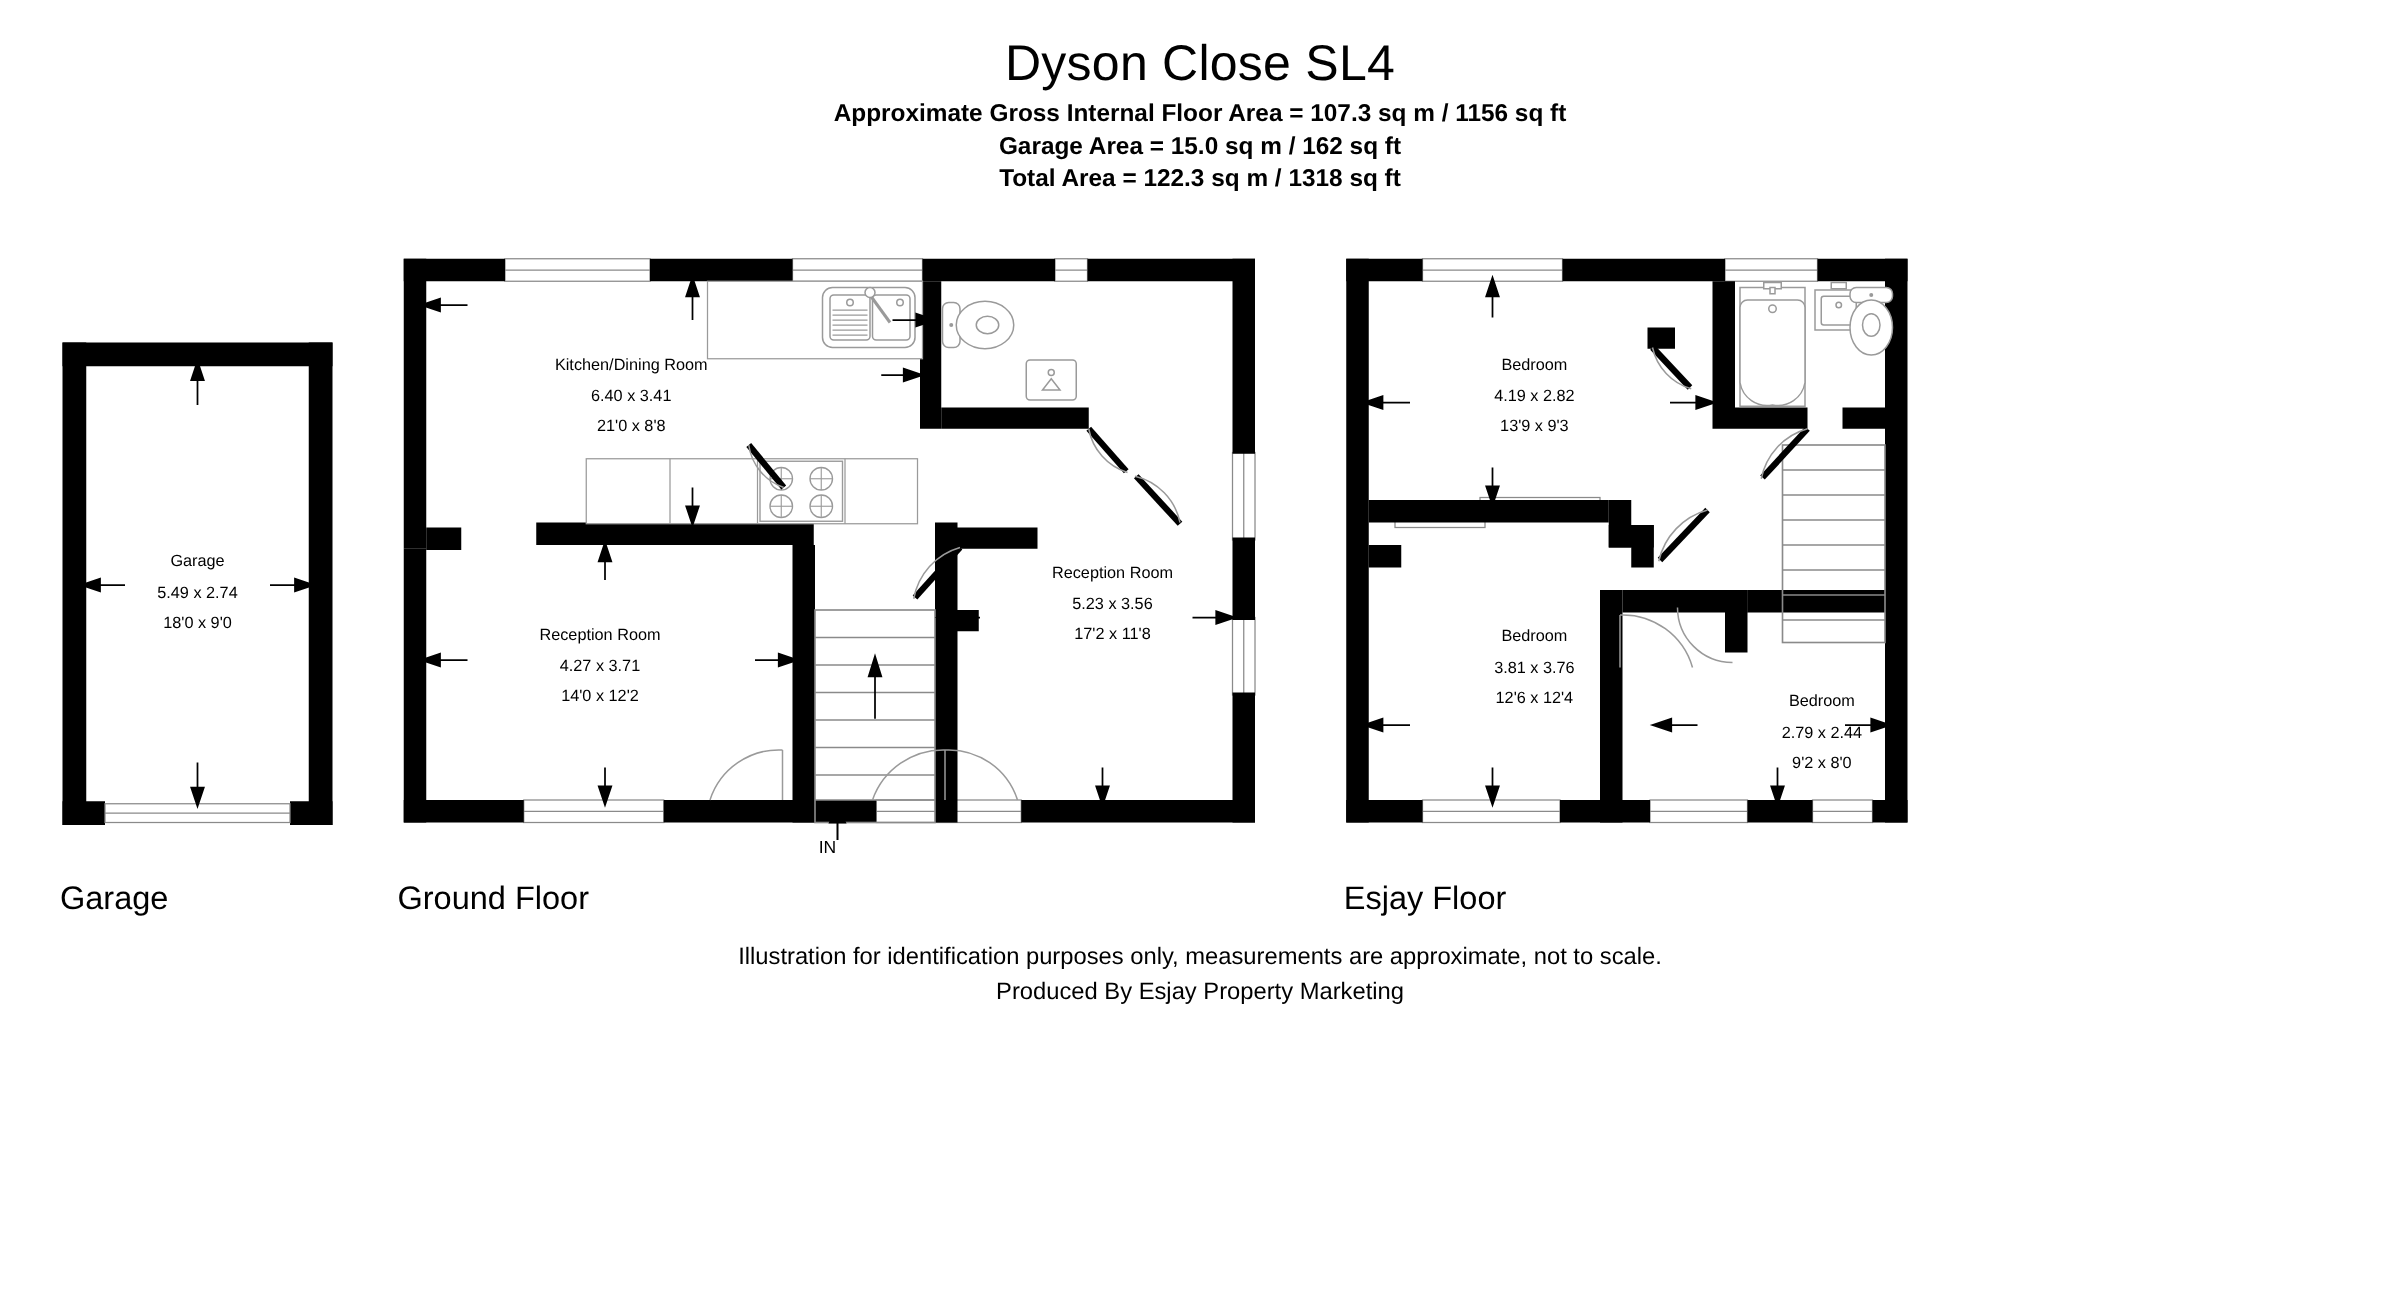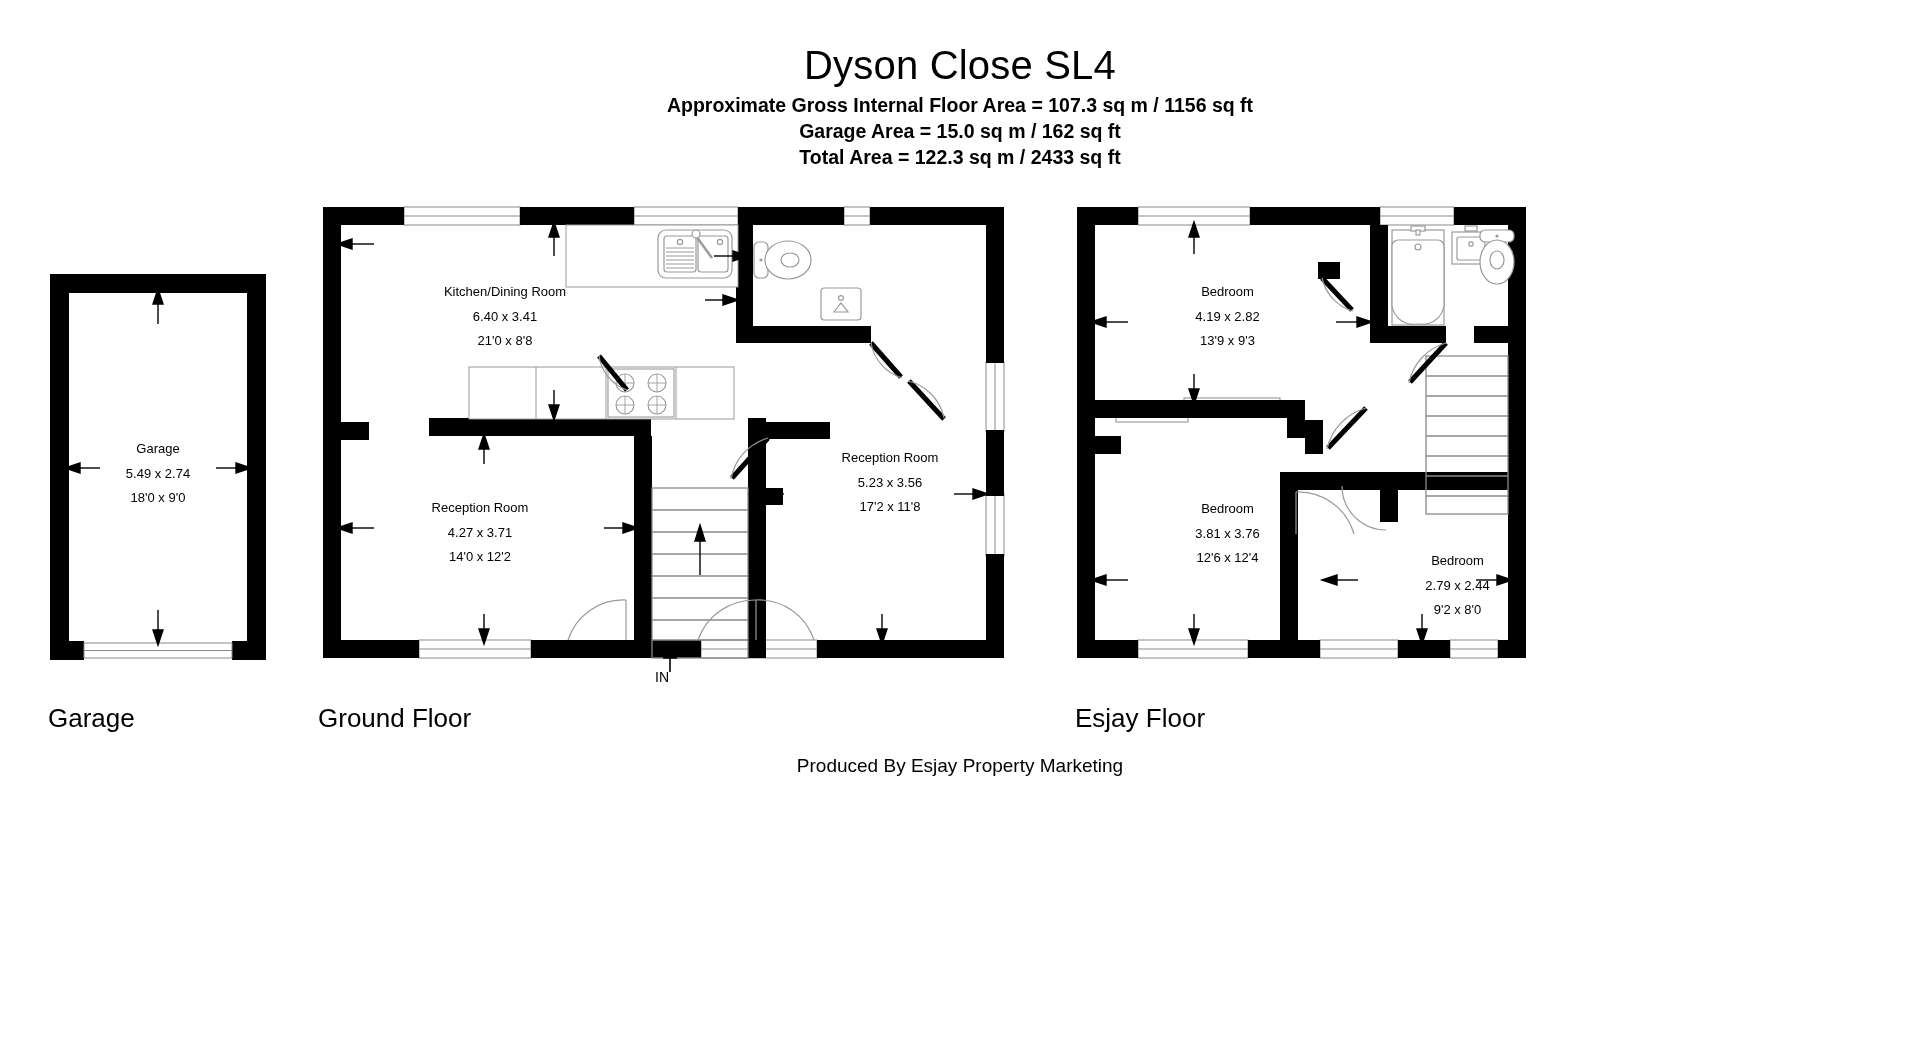--- a/index.html
+++ b/index.html
@@ -21,21 +21,21 @@
     height: 1038px;
   }
 
   
   .header {
     position: absolute;
     top: 0;
     left: 0;
     width: 1920px;
     text-align: center;
-    padding-top: 42px;
+    padding-top: 28px;
   }
   .title {
     font-size: 40px;
     font-weight: 400;
     letter-spacing: 0.2px;
     line-height: 46px;
   }
   .subline {
     font-size: 19.5px;
     font-weight: bold;
@@ -93,21 +93,21 @@
 </style>
 </head>
 <body>
 
 <div class="page">
 
   <div class="header">
     <div class="title">Dyson Close SL4</div>
     <div class="subline s1">Approximate Gross Internal Floor Area = 107.3 sq m / 1156 sq ft</div>
     <div class="subline s2">Garage Area = 15.0 sq m / 162 sq ft</div>
-    <div class="subline s3">Total Area = 122.3 sq m / 2433 sq ft</div>
+    <div class="subline s3">Total Area = 122.3 sq m / 1318 sq ft</div>
   </div>
 
   <div class="plan" style="left:40px; top:262px;">
     <svg width="240" height="410" viewBox="0 0 240 410">
 
       <g fill="#000000">
 
         <rect x="10" y="12" width="216" height="19"></rect>
 
         <rect x="10" y="12" width="19" height="386"></rect>
@@ -526,16 +526,17 @@
 
   <div class="room-label" style="left:1320px; top:549px; width:275px;">
     <span class="ln">Bedroom</span>
     <span class="ln">2.79 x 2.44</span>
     <span class="ln">9'2 x 8'0</span>
   </div>
 
   <div class="floor-caption" style="left:1075px; top:703px;">Esjay Floor</div>
 
   <div class="footer">
+    <div class="footer-line">Illustration for identification purposes only, measurements are approximate, not to scale.</div>
     <div class="footer-line">Produced By Esjay Property Marketing</div>
   </div>
 
 </div>
 
 </body></html>

